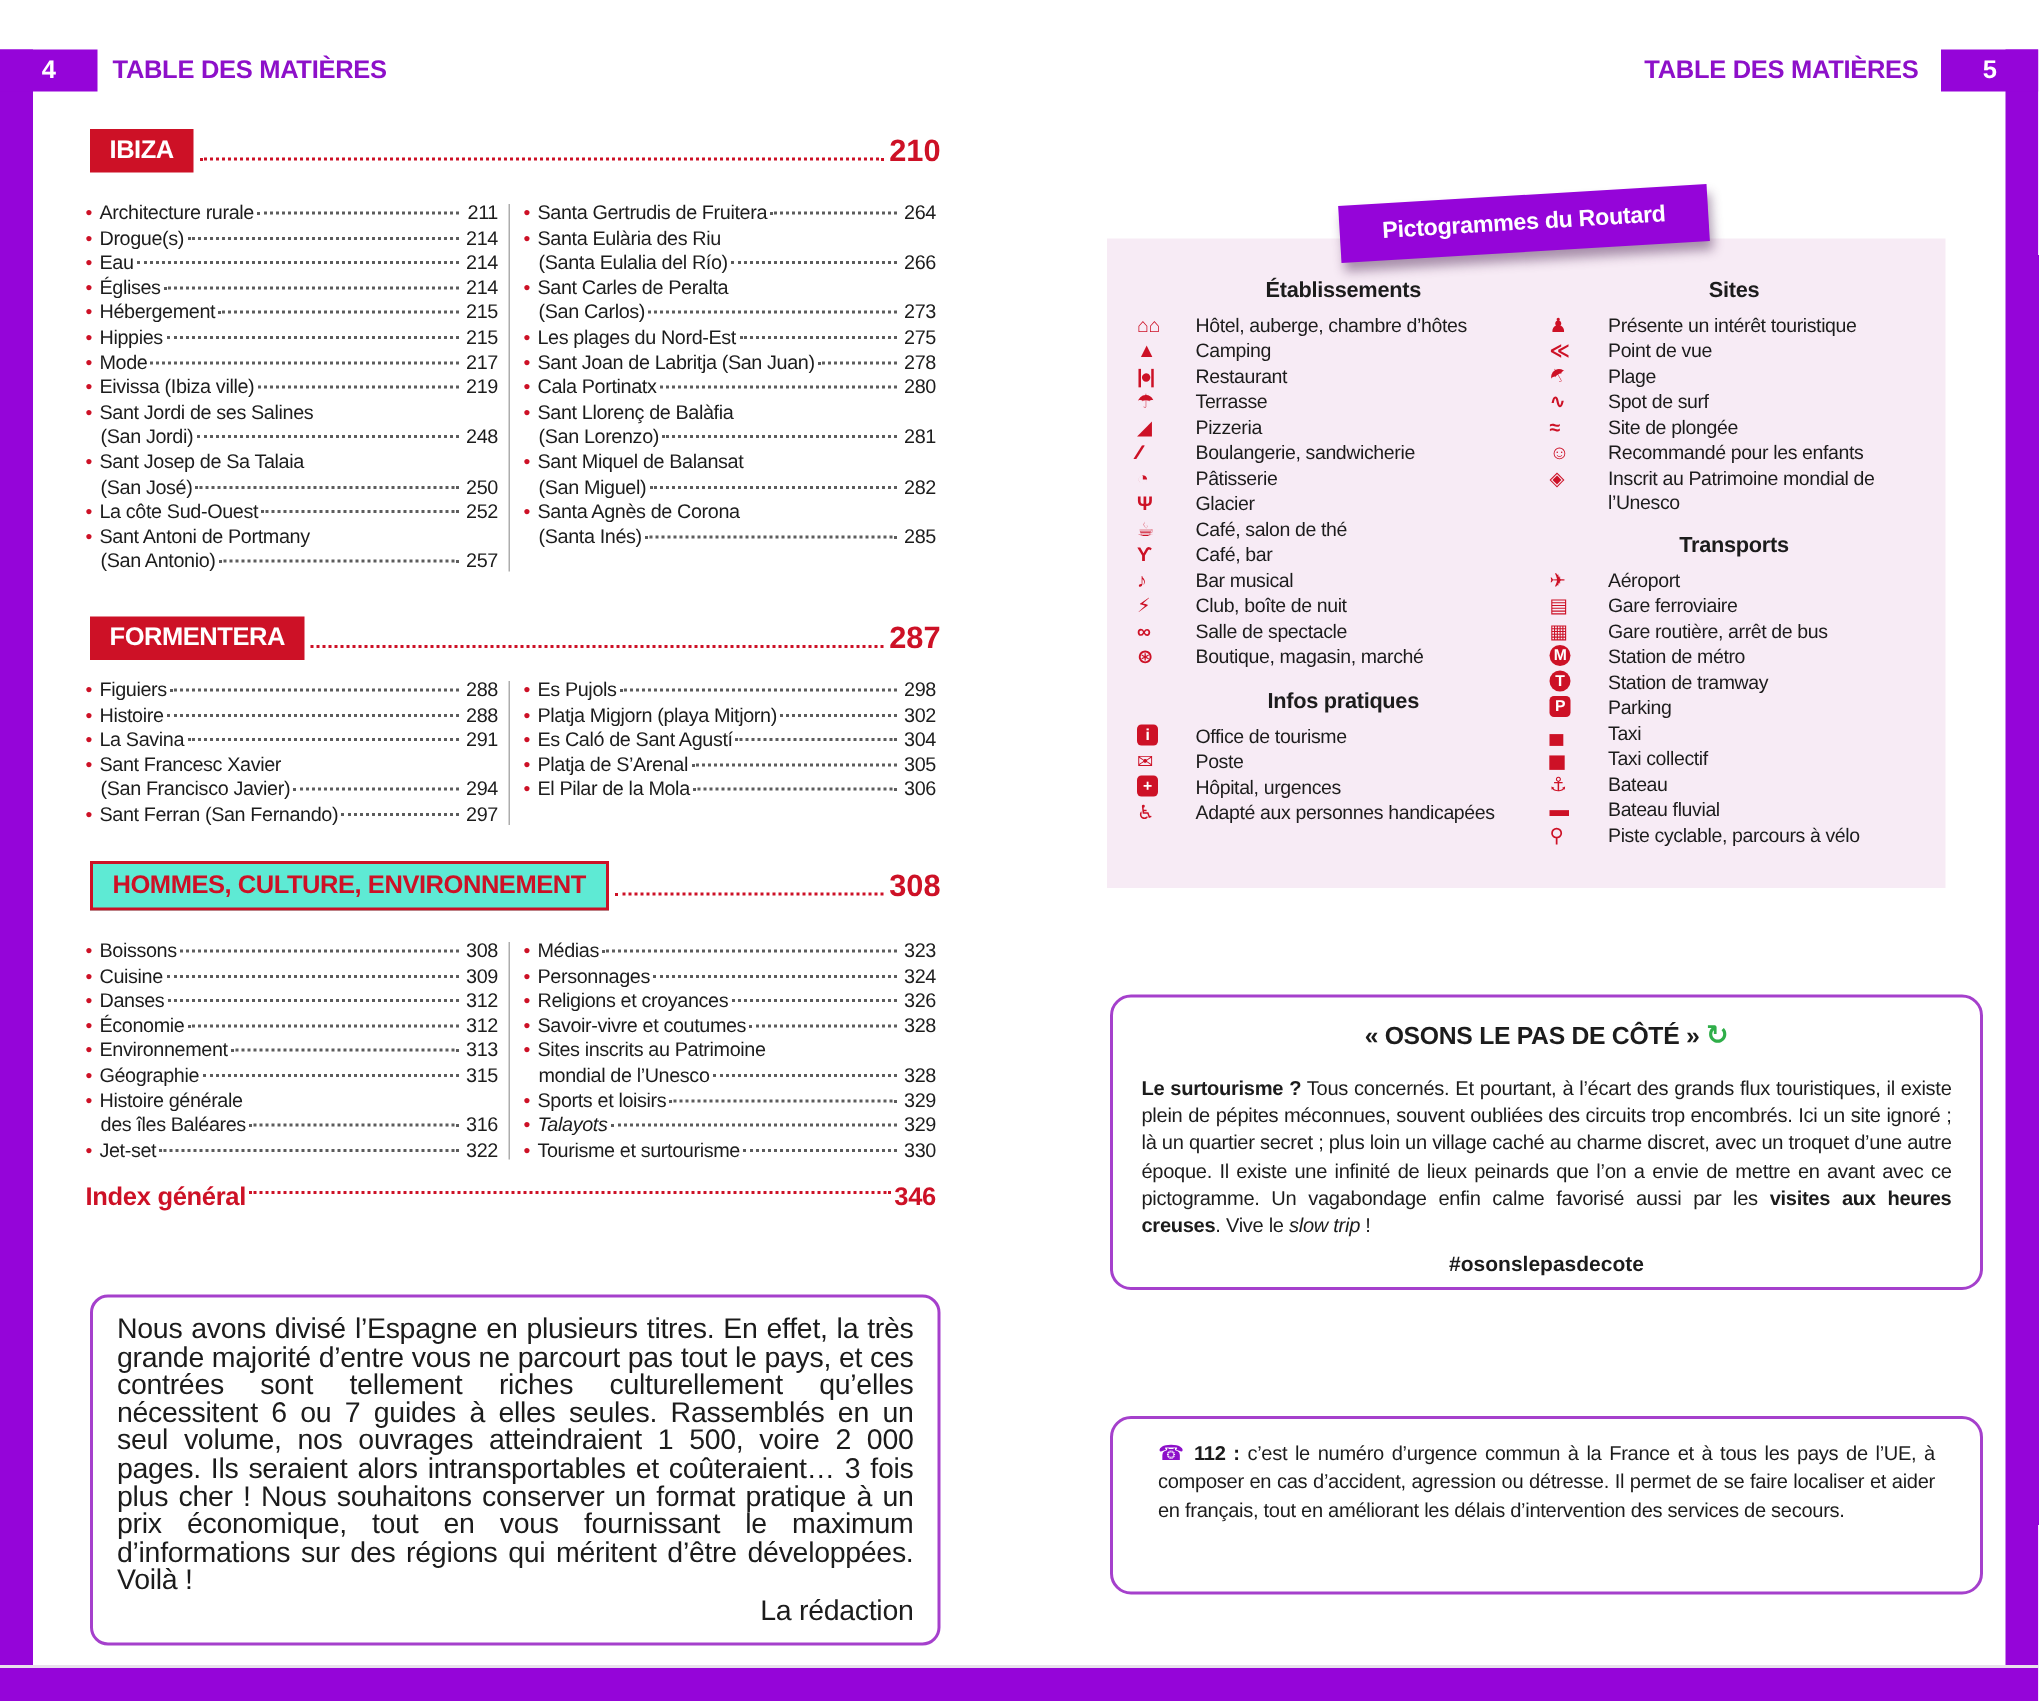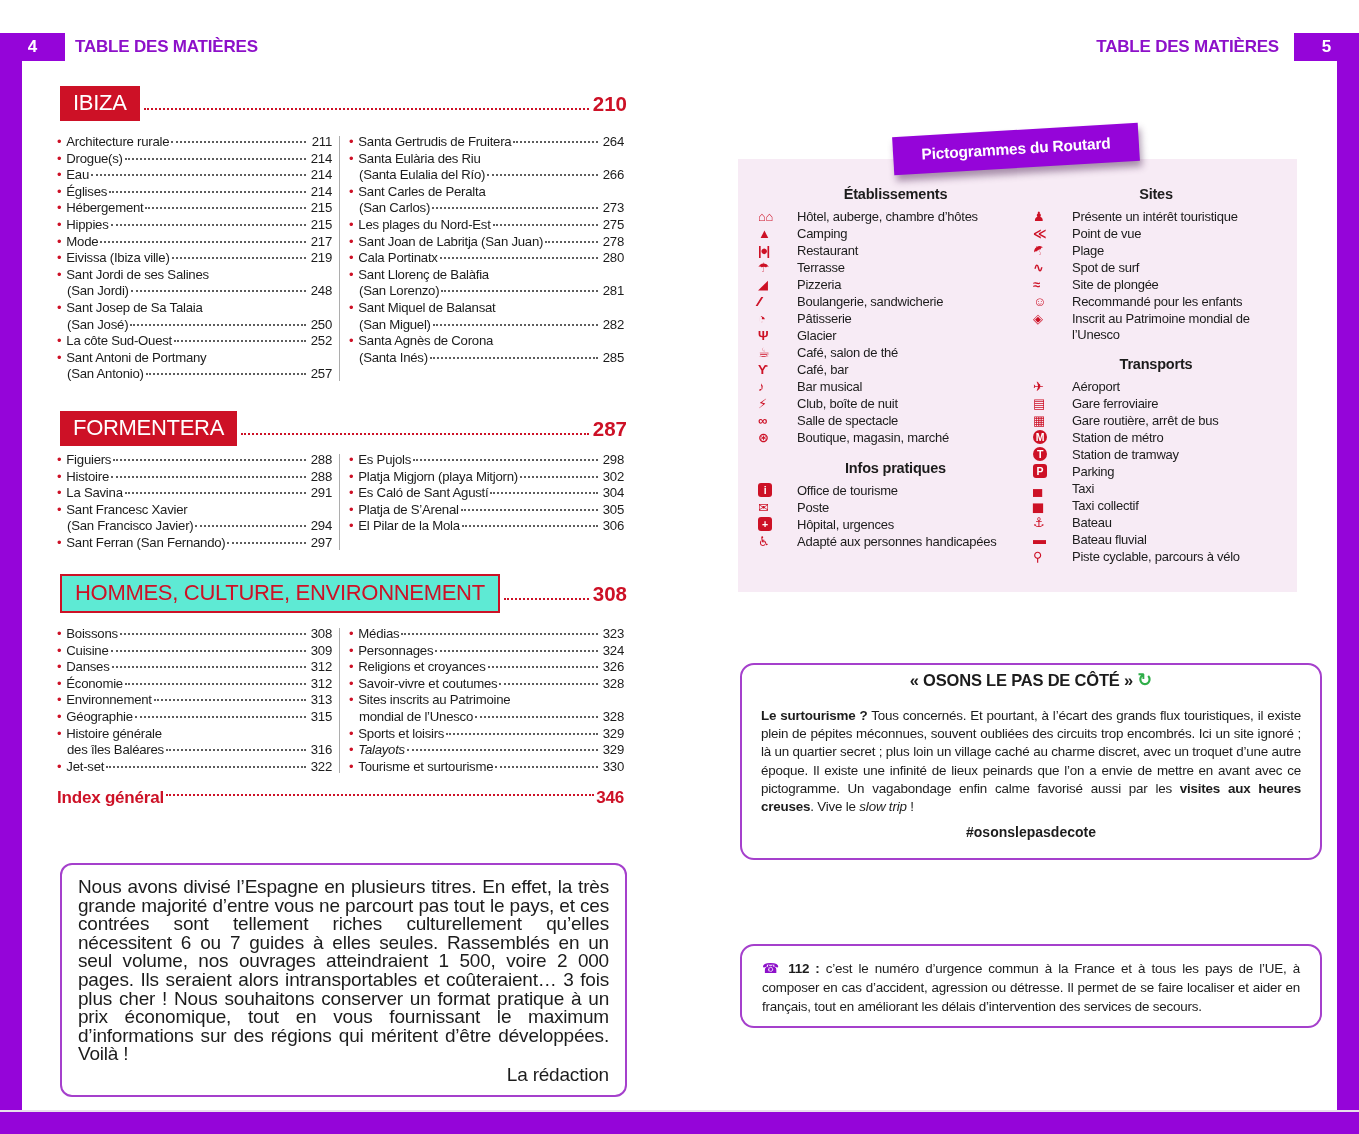--- a/index.html
+++ b/index.html
@@ -24,21 +24,21 @@
     color:#fff;font-weight:700;font-size:17px;display:flex;align-items:center;justify-content:center;}
   #pg4{left:0;}
   #pg5{left:1294px;}
   .run-title{position:absolute;top:37px;color:var(--purple-text);font-weight:700;font-size:17px;letter-spacing:-0.2px;text-align:center;}
   #title-left{left:75px;}
   #title-right{right:80px;}
 
   
   .abs{position:absolute;}
   .sec-head{display:flex;align-items:center;width:567px;}
-  .sec-box{background:var(--red);color:#fff;font-weight:400;font-size:22px;padding:4px 13px 5px;letter-spacing:-0.3px;white-space:nowrap;}
+  .sec-box{background:var(--red);color:#fff;font-weight:700;font-size:17px;padding:4px 13px 5px;letter-spacing:-0.3px;white-space:nowrap;}
   .outlined .sec-box{background:#5eead4;color:var(--red);border:2px solid var(--red);}
   .sec-lead{flex:1;border-bottom:2.5px dotted var(--red);margin:0 4px;position:relative;top:5px;}
   .sec-pg{color:var(--red);font-weight:700;font-size:20.5px;}
 
   .toc{display:flex;width:567px;}
   .tcol{flex:1;}
   .vdiv{width:1px;background:#adadad;margin:2px 9px 2px 7px;}
   .tentry{margin:0;}
   .trow{display:flex;align-items:baseline;height:16.6px;font-size:13.2px;letter-spacing:-0.25px;}
   .trow .bullet{color:var(--red);margin-right:5px;font-size:13px;}
@@ -72,27 +72,27 @@
   .pico{color:var(--red);font-weight:700;font-size:13px;line-height:15px;}
   .pico.tight{letter-spacing:-1.5px;}
   .pico.tilt{display:inline-block;transform:rotate(-30deg);}
   .pbadge{display:inline-block;width:14px;height:14px;background:var(--red);color:#fff;
     font-size:10.5px;font-weight:700;text-align:center;line-height:14px;}
   .pbadge.sq{border-radius:3px;}
   .pbadge.circ{border-radius:50%;}
   .plabel{flex:1;}
 
   .rbox{border:2px solid var(--bord);border-radius:14px;background:#fff;}
-  #osons{left:740px;top:663px;width:582px;height:197px;padding:4px 19px 0;}
+  #osons{left:740px;top:663px;width:582px;height:197px;padding:15px 19px 0;}
   #osons-title{ text-align:center;font-weight:700;font-size:16.5px;letter-spacing:-0.2px;}
   #osons-eco{color:#2fae49;font-weight:700;font-size:18px;}
   #osons-body{margin-top:16px;font-size:13.4px;line-height:18.2px;text-align:justify;letter-spacing:-0.2px;}
   #osons-tag{margin-top:8px;text-align:center;font-weight:700;font-size:14px;}
 
-  #emergency{left:740px;top:944px;width:582px;height:84px;padding:13px 20px;
+  #emergency{left:740px;top:944px;width:582px;height:119px;padding:13px 30px;
     font-size:13.4px;line-height:19px;text-align:justify;letter-spacing:-0.2px;}
   .phone{color:var(--purple-text);font-size:14px;}
 </style>
 </head>
 <body>
 
 <div id="spread">
 
   <div id="strip-left" class="strip"></div>
   <div id="strip-right" class="strip"></div>

